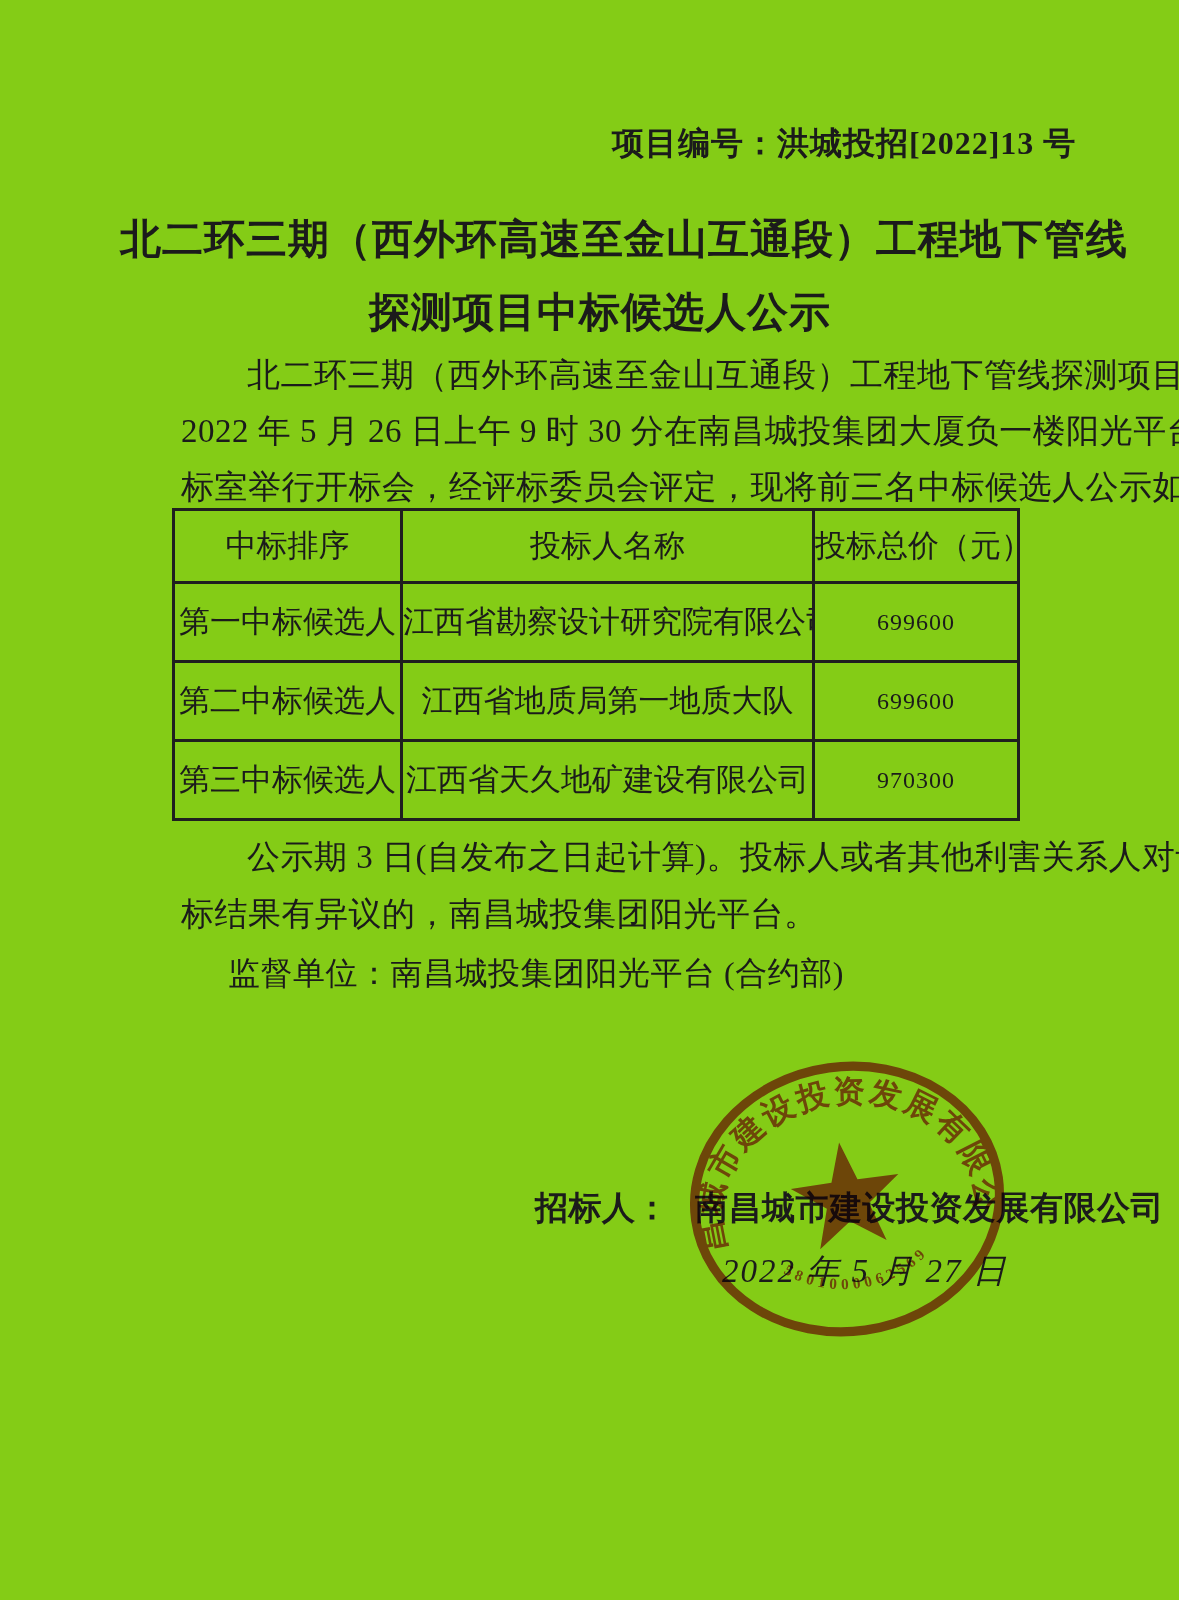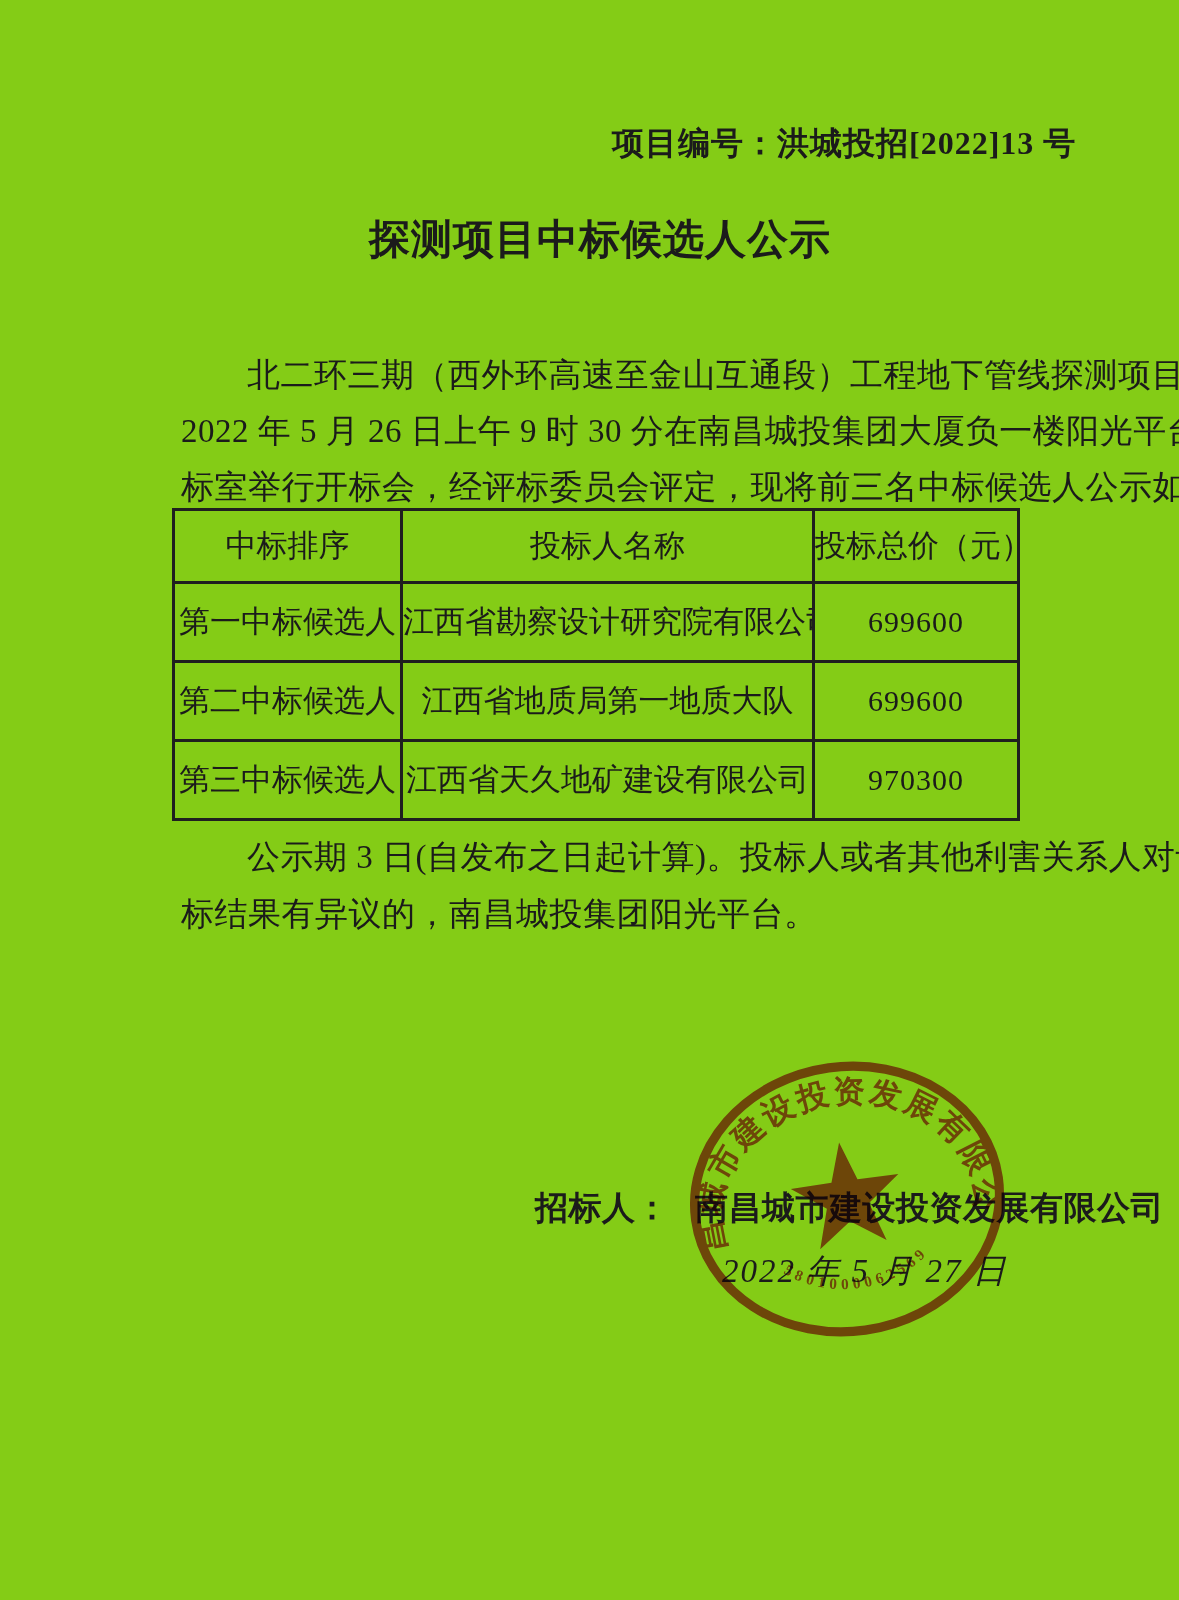--- a/index.html
+++ b/index.html
@@ -37,21 +37,21 @@
     border:3px solid #1f1f1f;
     text-align:center;vertical-align:middle;
     font-weight:normal;padding:0;
     overflow:hidden;white-space:nowrap;
   }
   table.bid-table th{ height:70px; }
   table.bid-table td{ height:76px; }
   col.c-rank{ width:228px; }
   col.c-bidder{ width:412px; }
   col.c-price{ width:205px; }
-  .price-cell{ font-size:30px; letter-spacing:1px; }
+  .price-cell{ font-size:24px; letter-spacing:1px; }
   .notice{
     position:absolute;top:829px;left:181px;width:880px;
     font-size:33px;line-height:57px;letter-spacing:0.5px;
   }
   .notice .indent{ text-indent:66px; }
   .supervisor{
     position:absolute;top:952px;left:228px;
     font-size:32px;white-space:nowrap;letter-spacing:0.5px;
   }
   .phone{
@@ -78,20 +78,21 @@
   .stamp svg{ width:100%;height:100%; }
 </style>
 </head>
 <body>
 
 <div id="page">
 
   <div class="project-no">项目编号：洪城投招[2022]13 号</div>
 
   <div class="doc-title">
+    <div class="line">北二环三期（西外环高速至金山互通段）工程地下管线</div>
     <div class="line">探测项目中标候选人公示</div>
   </div>
 
   <div class="intro">
     <div class="line indent">北二环三期（西外环高速至金山互通段）工程地下管线探测项目于</div>
     <div class="line">2022 年 5 月 26 日上午 9 时 30 分在南昌城投集团大厦负一楼阳光平台开</div>
     <div class="line">标室举行开标会，经评标委员会评定，现将前三名中标候选人公示如下:</div>
   </div>
 
   <table class="bid-table">
@@ -122,20 +123,21 @@
       <td class="price-cell">970300</td>
     </tr>
   </tbody>
     </table>
 
   <div class="notice">
     <div class="line indent">公示期 3 日(自发布之日起计算)。投标人或者其他利害关系人对评</div>
     <div class="line">标结果有异议的，南昌城投集团阳光平台。</div>
   </div>
 
+  <div class="supervisor">监督单位：南昌城投集团阳光平台 (合约部)</div>
 
 
   <div class="bidder-line">
     <span>招标人：</span><span class="bidder-name">南昌城市建设投资发展有限公司</span>
   </div>
 
   <div class="date-line">2022 年 5 月 27 日</div>
 
   <div class="stamp">
     <svg viewBox="0 0 320 276" xmlns="http://www.w3.org/2000/svg">

